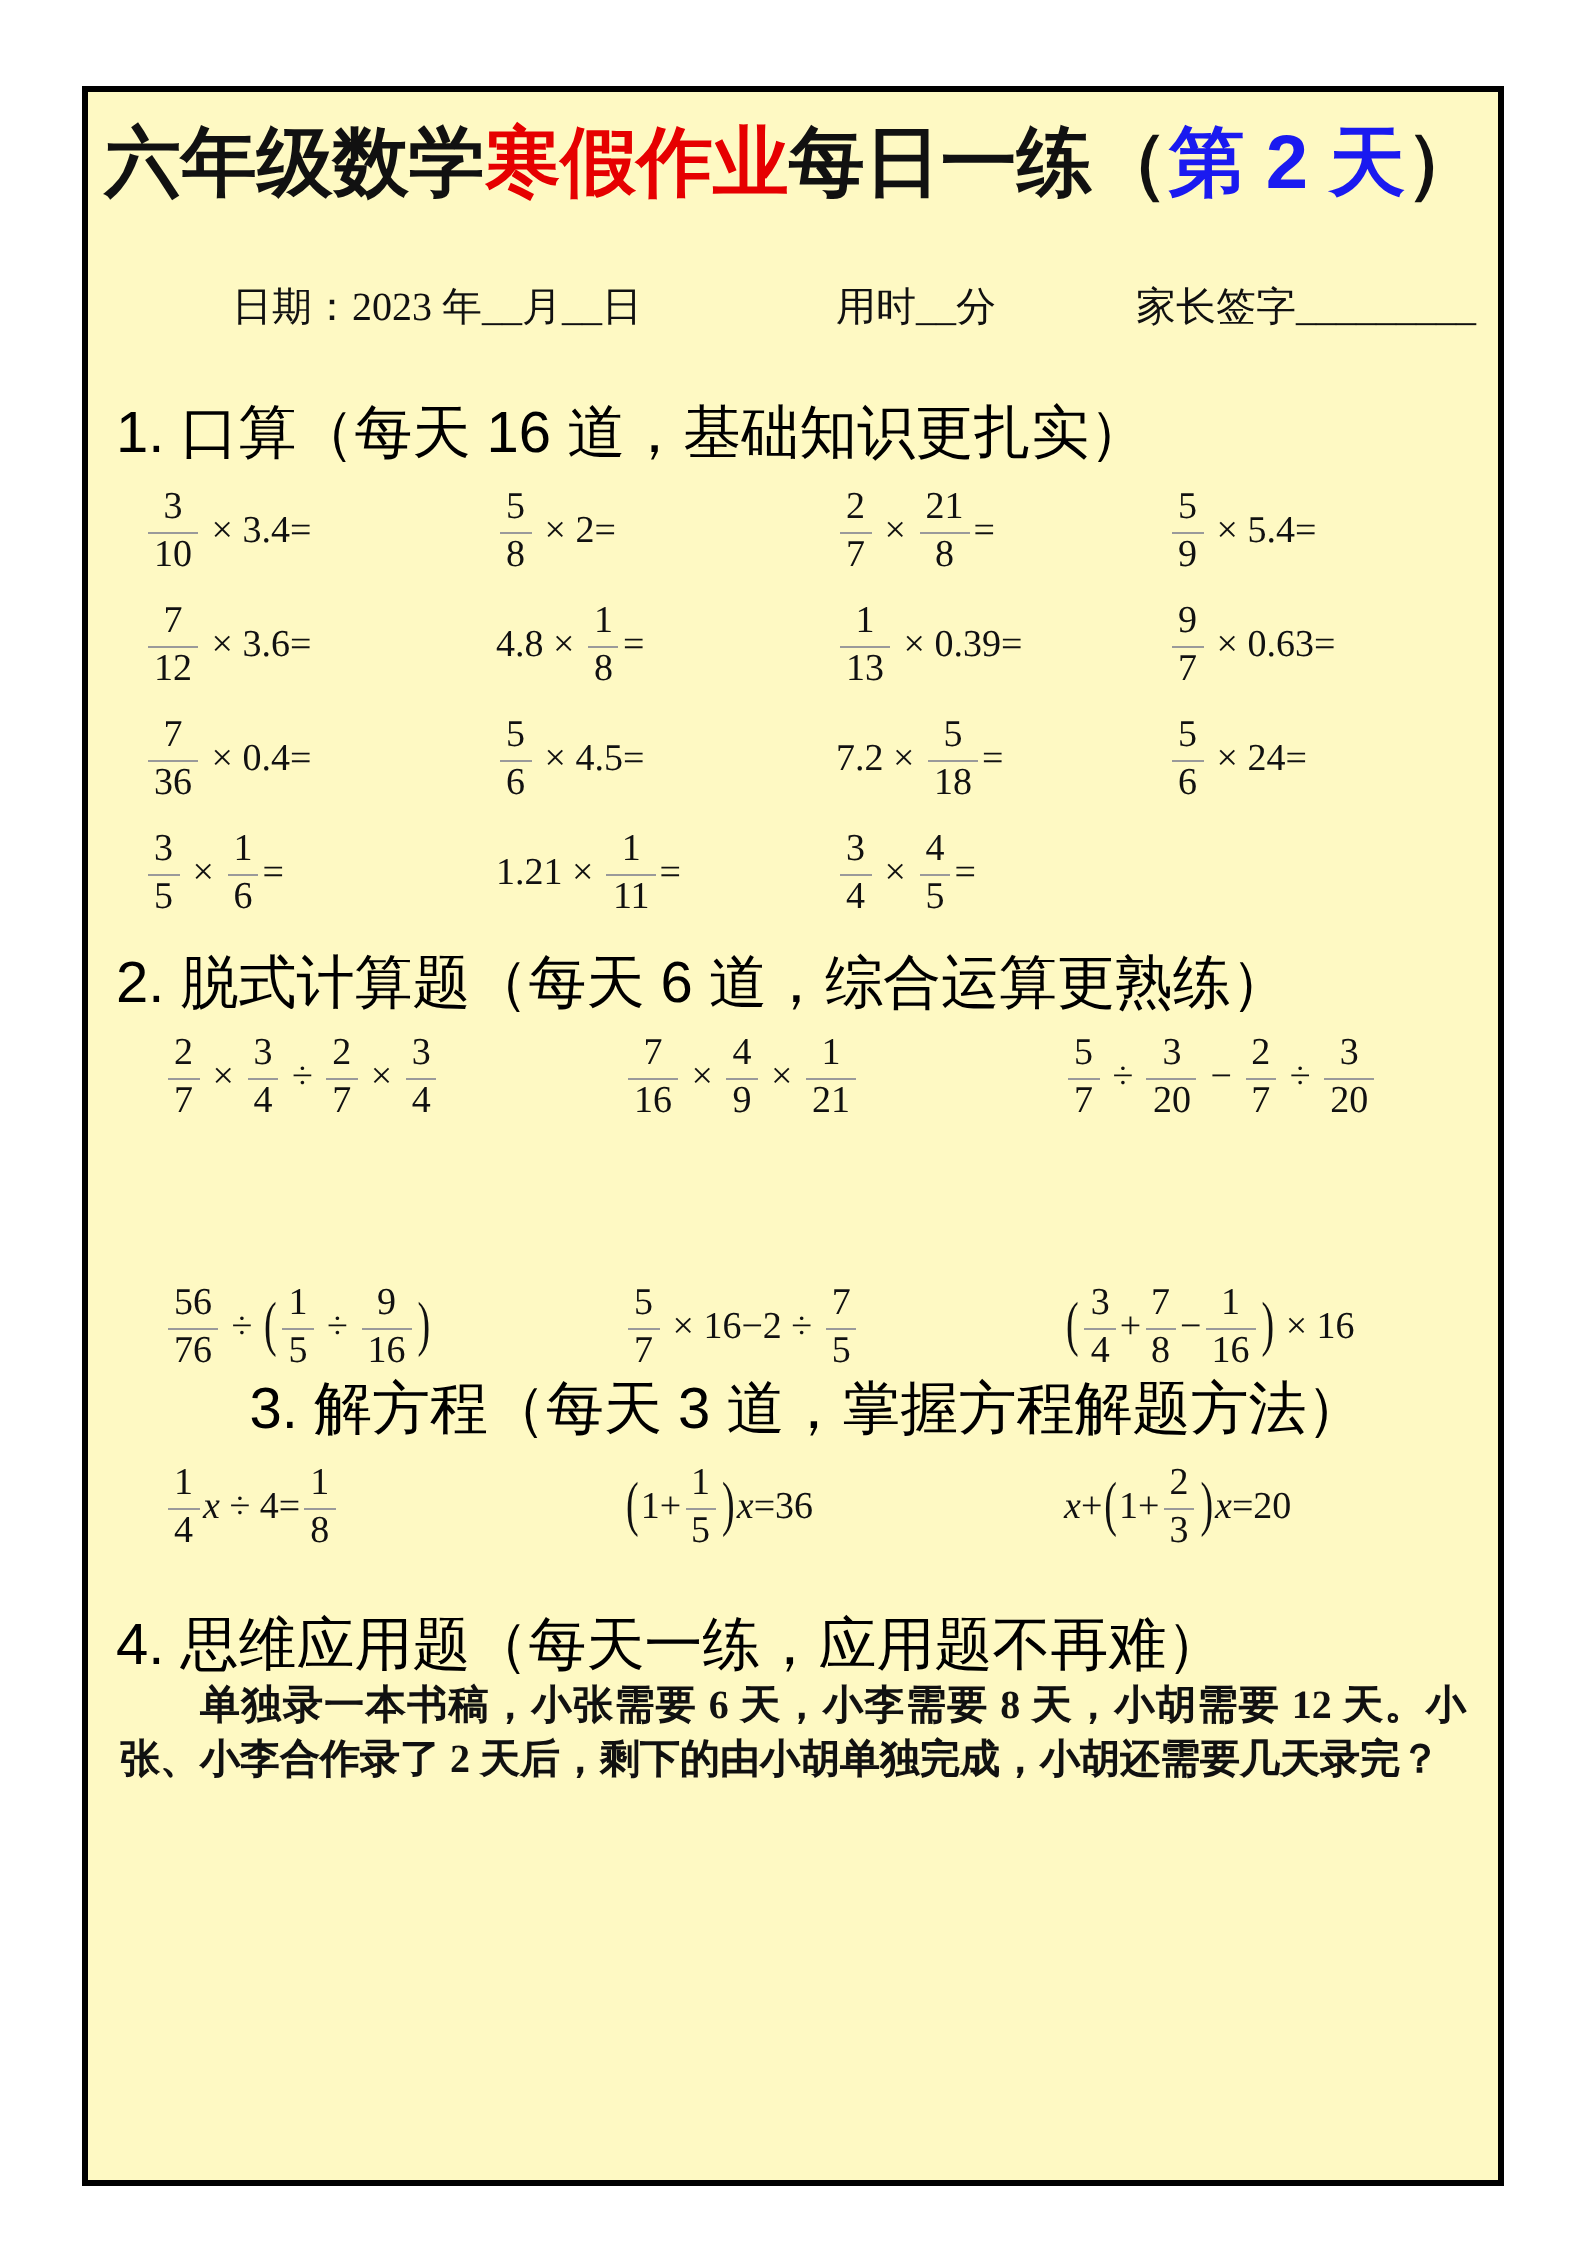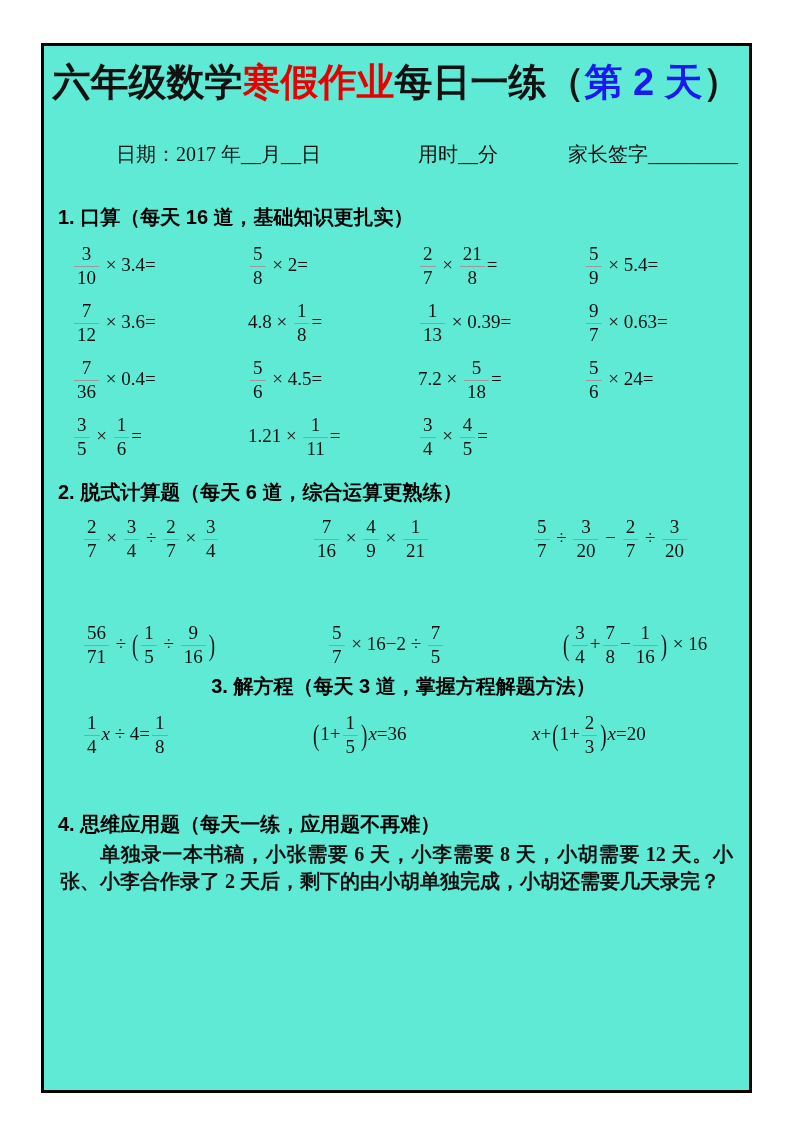--- a/index.html
+++ b/index.html
@@ -4,21 +4,21 @@
 <style>
   html,body{margin:0;padding:0;background:#ffffff;}
   body{
     width:793px;height:1122px;position:relative;
     font-family:"Liberation Serif","DejaVu Serif",serif;
     color:#111;
   }
   .page{
     position:absolute;left:41px;top:43px;
     width:705px;height:1044px;
-    border:3px solid #000;background:#5eead4;
+    border:3px solid #000;background:#fef9c3;
     overflow:hidden;
   }
   
   .title{
     margin:10px 4px 0;
     text-align:center;
     font-family:"Liberation Sans","DejaVu Sans",sans-serif;
     font-weight:bold;font-size:38px;line-height:52px;
     white-space:nowrap;letter-spacing:0;
   }
@@ -26,27 +26,27 @@
   .meta{
     margin:9px 0 0 52px;
     font-size:20px;line-height:25px;white-space:pre;
   }
   .meta .gap1{margin-left:97px;}
   .meta .gap2{margin-left:70px;}
   
   .sec-head{
     margin:0 0 0 14px;
     font-family:"Liberation Sans","DejaVu Sans",sans-serif;
-    font-weight:bold;font-size:20px;line-height:26px;
+    font-weight:normal;font-size:29px;line-height:26px;
     color:#000;
   }
   .sec-head.h1m{margin-top:12px;}
   .sec-head.h2m{margin-top:13px;}
   .sec-head.h3m{text-align:center;}
-  .sec-head.h4m{margin-top:48px;}
+  .sec-head.h4m{margin-top:28px;}
   
   .math{font-size:19px;white-space:pre;}
   .frac{
     display:inline-block;vertical-align:middle;
     text-align:center;line-height:1.1;margin:0 2px;
   }
   .frac .num{display:block;padding:0 3px 1px;border-bottom:1px solid #9a9a9a;}
   .frac .den{display:block;padding:1px 3px 0;}
   .paren{
     display:inline-block;vertical-align:middle;
@@ -58,41 +58,41 @@
     display:grid;margin:8px 0 0 28px;
     grid-template-columns:176px 170px 166px 1fr;
     grid-auto-rows:57px;
   }
   .row3{
     display:grid;margin-left:38px;
     grid-template-columns:230px 220px 1fr;
     height:56px;
   }
   .row3.r1{margin-top:6px;}
-  .row3.r2{margin-top:50px;gap:15px;}
+  .row3.r2{margin-top:69px;}
   .row3.r3{margin-top:8px;}
   .problem-cell{display:flex;align-items:center;}
   
   .para{
     margin:4px 16px 0;
     font-size:20px;line-height:27px;
     text-indent:2em;text-align:justify;font-weight:bold;
   }
 </style>
 </head>
 <body>
 
 <div class="page">
 
   <div class="title">
     <span>六年级数学</span><span style="color: rgb(230, 0, 0);">寒假作业</span><span>每日一练</span><span>（</span><span style="color: rgb(26, 26, 240);">第 2 天</span><span>）</span>
   </div>
 
   <div class="meta">
-    <span>日期：2017 年__月__日</span><span class="gap1">用时__分</span><span class="gap2">家长签字_________</span>
+    <span>日期：2023 年__月__日</span><span class="gap1">用时__分</span><span class="gap2">家长签字_________</span>
   </div>
 
   <div class="sec-head h1m">1. 口算（每天 16 道，基础知识更扎实）</div>
   <div class="oral-grid">
       <div class="problem-cell">
         <span class="math"><span class="frac"><span class="num">3</span><span class="den">10</span></span> × 3.4=</span>
       </div>
       <div class="problem-cell">
         <span class="math"><span class="frac"><span class="num">5</span><span class="den">8</span></span> × 2=</span>
       </div>
@@ -144,21 +144,21 @@
       </div>
       <div class="problem-cell">
         <span class="math"><span class="frac"><span class="num">7</span><span class="den">16</span></span> × <span class="frac"><span class="num">4</span><span class="den">9</span></span> × <span class="frac"><span class="num">1</span><span class="den">21</span></span></span>
       </div>
       <div class="problem-cell">
         <span class="math"><span class="frac"><span class="num">5</span><span class="den">7</span></span> ÷ <span class="frac"><span class="num">3</span><span class="den">20</span></span> − <span class="frac"><span class="num">2</span><span class="den">7</span></span> ÷ <span class="frac"><span class="num">3</span><span class="den">20</span></span></span>
       </div>
     </div>
   <div class="row3 r2">
       <div class="problem-cell">
-        <span class="math"><span class="frac"><span class="num">56</span><span class="den">71</span></span> ÷ <span class="paren">(</span><span class="frac"><span class="num">1</span><span class="den">5</span></span> ÷ <span class="frac"><span class="num">9</span><span class="den">16</span></span><span class="paren">)</span></span>
+        <span class="math"><span class="frac"><span class="num">56</span><span class="den">76</span></span> ÷ <span class="paren">(</span><span class="frac"><span class="num">1</span><span class="den">5</span></span> ÷ <span class="frac"><span class="num">9</span><span class="den">16</span></span><span class="paren">)</span></span>
       </div>
       <div class="problem-cell">
         <span class="math"><span class="frac"><span class="num">5</span><span class="den">7</span></span> × 16−2 ÷ <span class="frac"><span class="num">7</span><span class="den">5</span></span></span>
       </div>
       <div class="problem-cell">
         <span class="math"><span class="paren">(</span><span class="frac"><span class="num">3</span><span class="den">4</span></span>+<span class="frac"><span class="num">7</span><span class="den">8</span></span>−<span class="frac"><span class="num">1</span><span class="den">16</span></span><span class="paren">)</span> × 16</span>
       </div>
     </div>
 
   <div class="sec-head h3m">3. 解方程（每天 3 道，掌握方程解题方法）</div>

